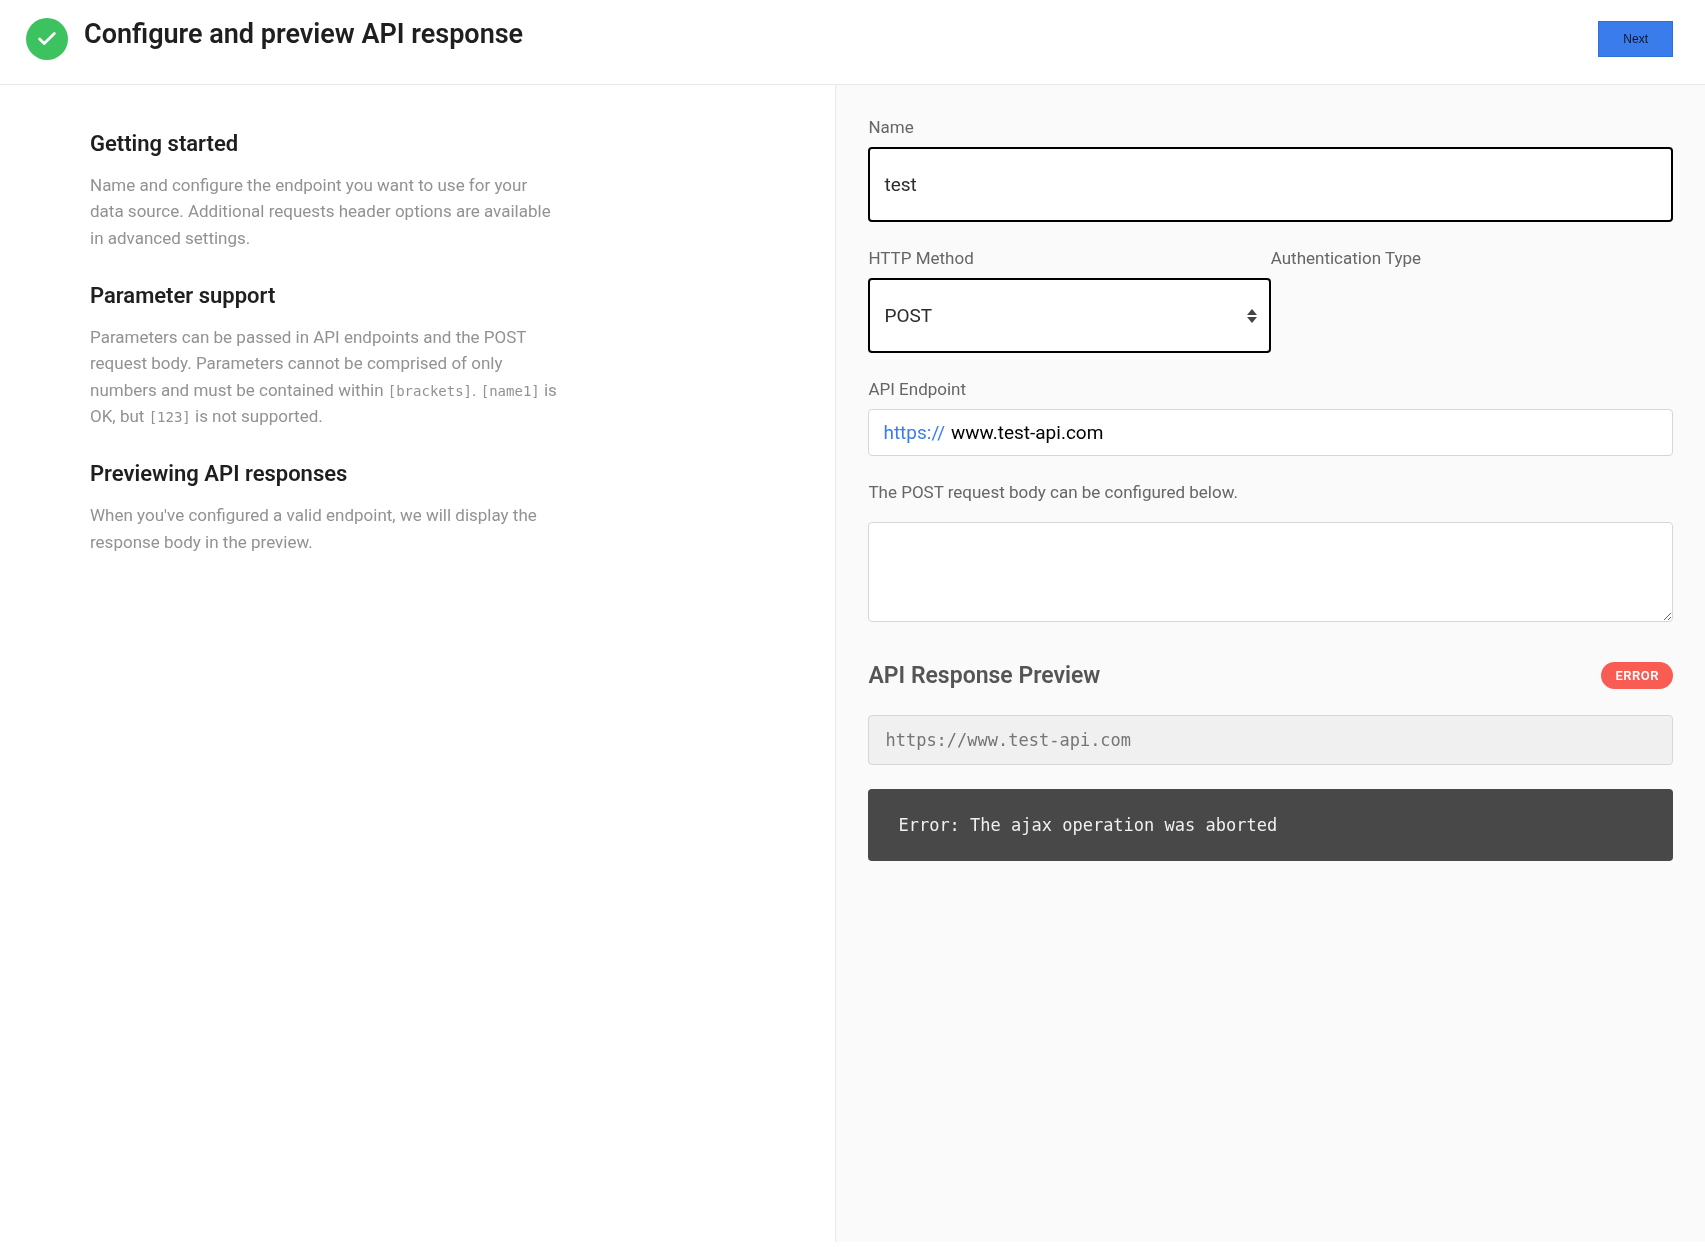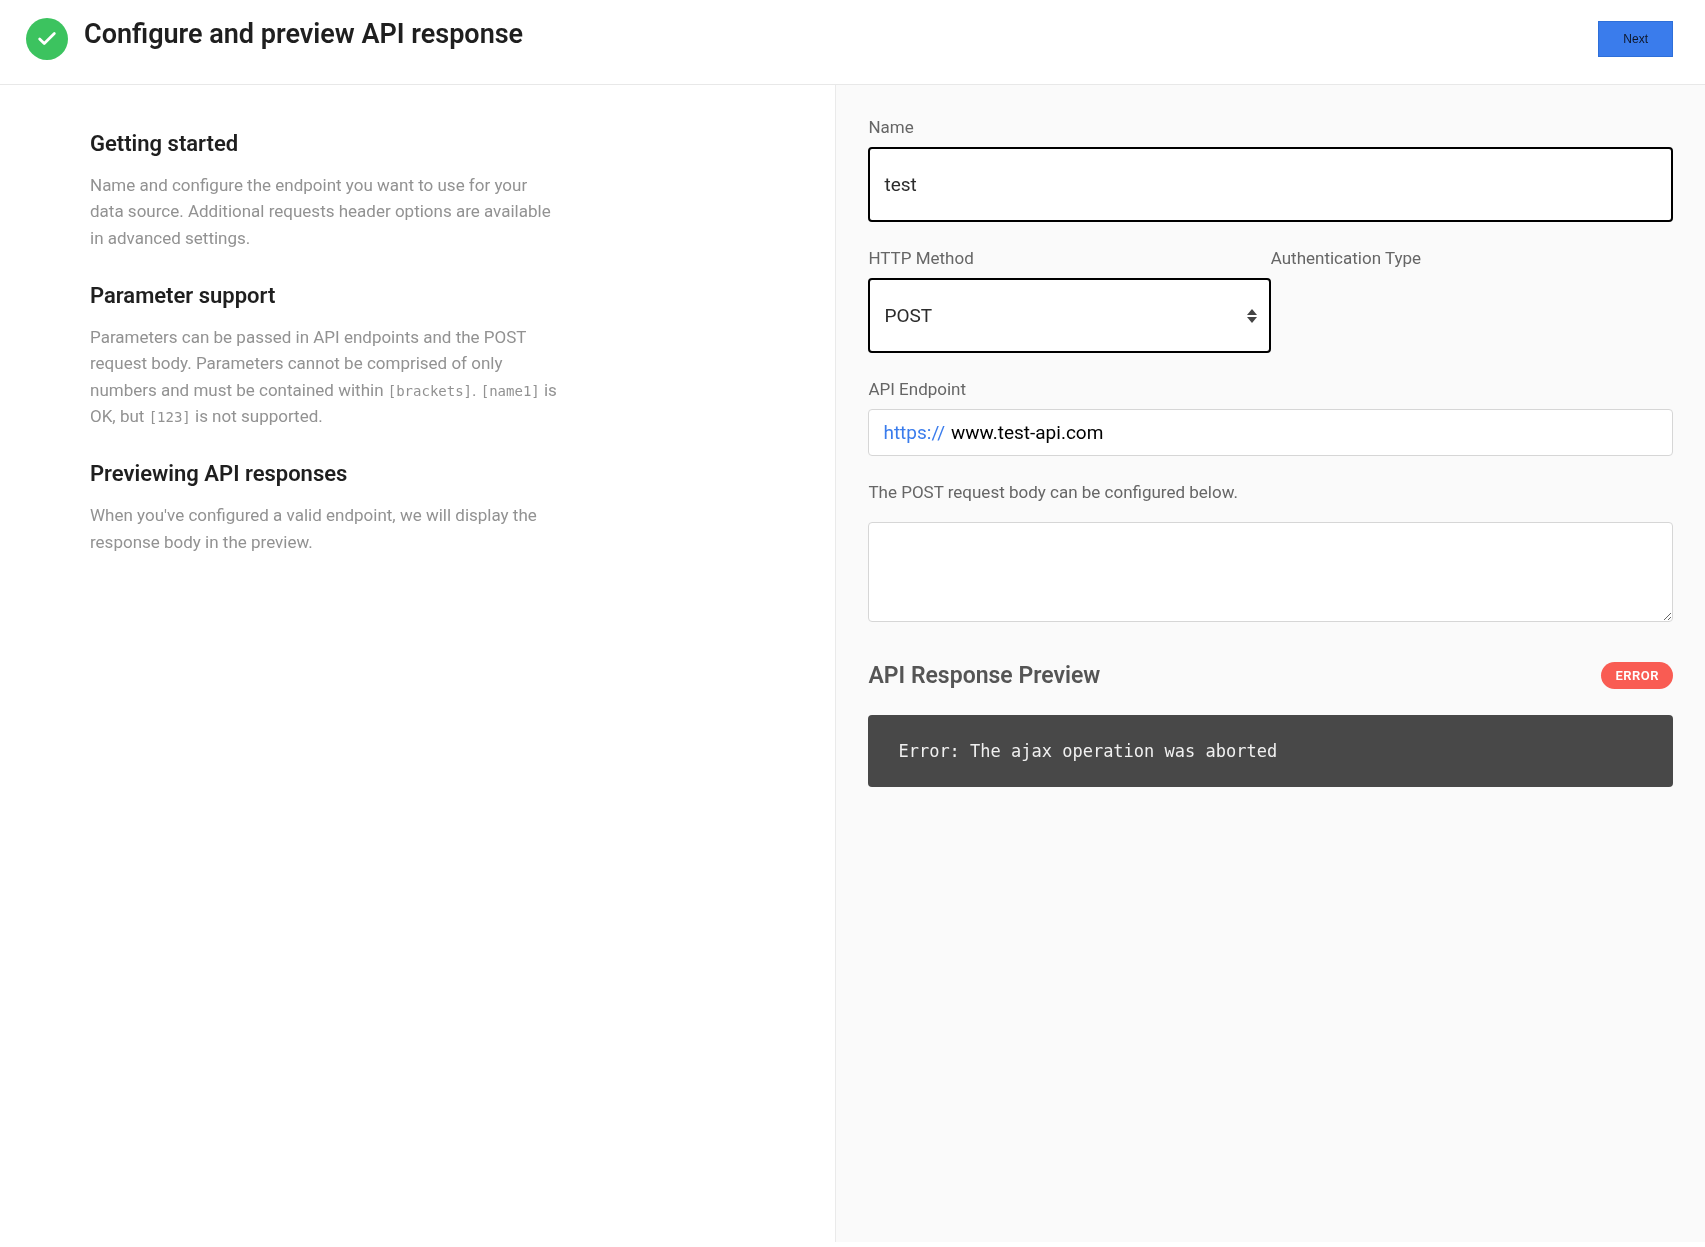--- a/index.html
+++ b/index.html
@@ -275,15 +275,16 @@
     </div>
 
     <div class="helper-text">The POST request body can be configured below.</div>
     <textarea class="body-textarea" style=""></textarea>
 
     <div class="preview-header">
       <div class="section-title">API Response Preview</div>
       <div class="error-badge">ERROR</div>
     </div>
 
+    <div class="preview-url">https://www.test-api.com</div>
     <div class="preview-error">Error: The ajax operation was aborted</div>
   </div>
 </div>
 
 </body></html>

